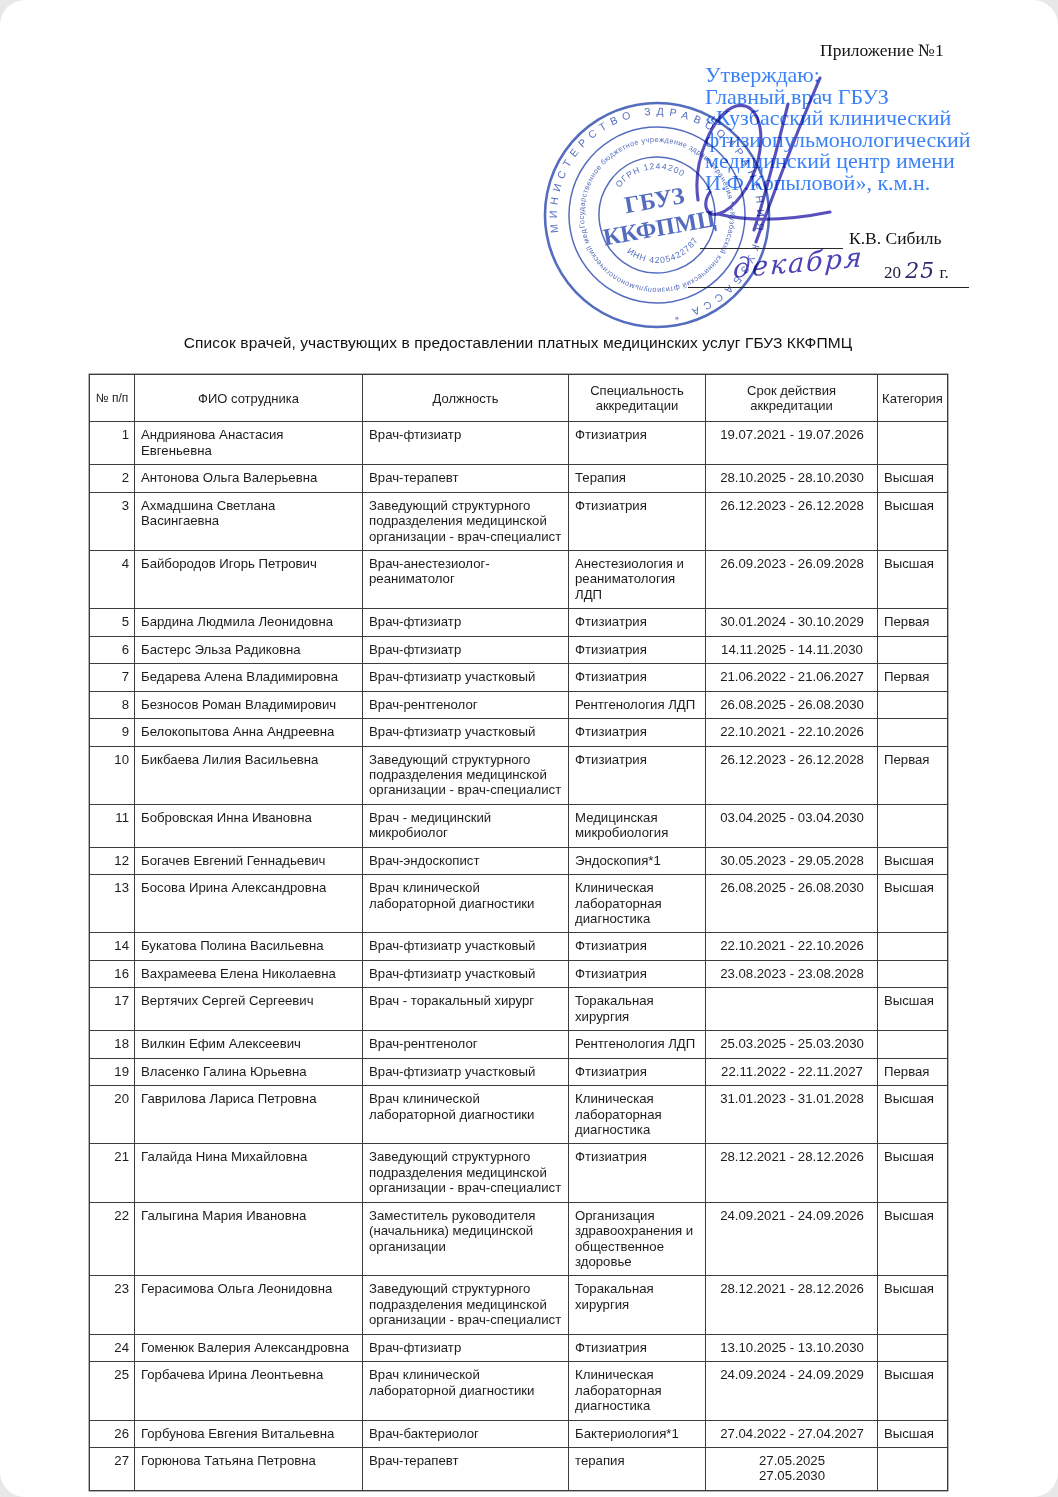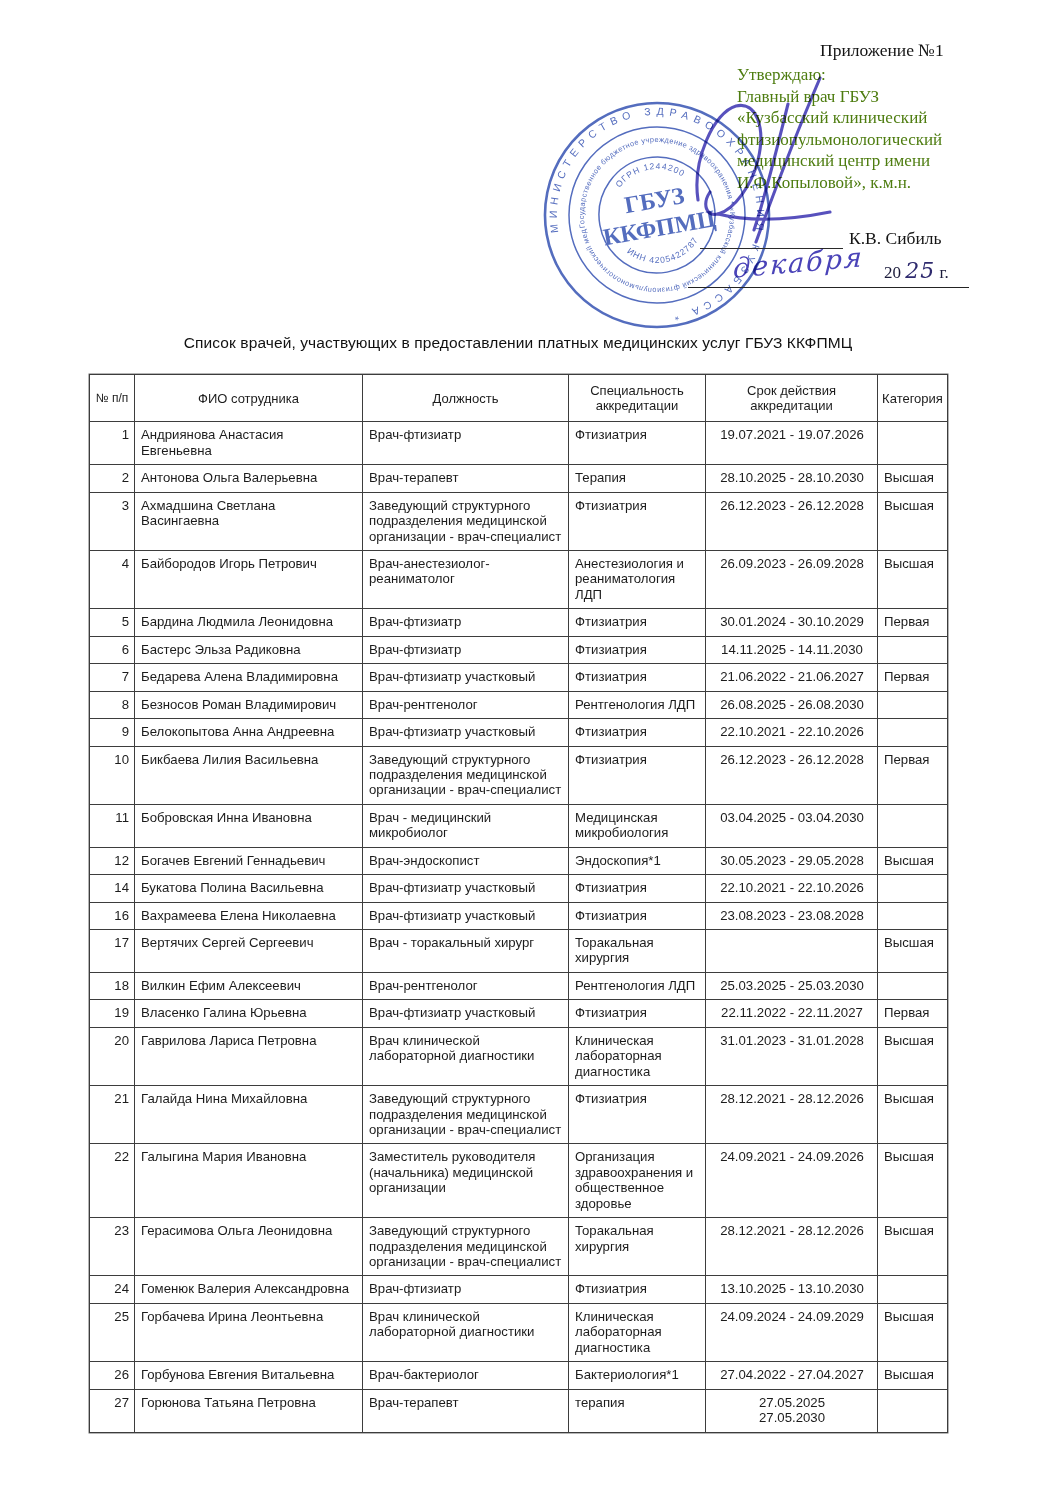--- a/index.html
+++ b/index.html
@@ -4,33 +4,33 @@
 <style>
   html,body{margin:0;padding:0;background:#e8e8e8;}
   .page{
     position:relative;
     width:1058px;height:1497px;
     background:#ffffff;
     margin:0 auto;
     overflow:hidden;
     font-family:"Liberation Sans",sans-serif;
     color:#1f1f1f;
+    border-radius:25px;
   }
   
   .appendix{
     position:absolute;left:820px;top:40px;
     font-family:"Liberation Serif",serif;
     font-size:17.5px;color:#141414;
   }
   .approval{
     position:absolute;left:705px;top:64px;
     font-family:"Liberation Serif",serif;
-    font-size:17px;line-height:21.5px;color:#4d7c0f;
+    font-size:22px;line-height:21.5px;color:#3b82f6;
     width:260px;
-    margin-left:32px;
   }
   
   .stamp-wrap{
     position:absolute;left:538px;top:96px;
     width:238px;height:238px;
     transform:rotate(-10deg);
     opacity:.82;
     mix-blend-mode:multiply;
     pointer-events:none;
   }
@@ -282,20 +282,28 @@
         </tr>
         <tr>
           <td class="c0">12</td>
           <td class="c1">Богачев Евгений Геннадьевич</td>
           <td class="c2">Врач-эндоскопист</td>
           <td class="c3">Эндоскопия*1</td>
           <td class="c4">30.05.2023 - 29.05.2028</td>
           <td class="c5">Высшая</td>
         </tr>
         <tr>
+          <td class="c0">13</td>
+          <td class="c1">Босова Ирина Александровна</td>
+          <td class="c2">Врач клинической лабораторной диагностики</td>
+          <td class="c3">Клиническая лабораторная диагностика</td>
+          <td class="c4">26.08.2025 - 26.08.2030</td>
+          <td class="c5">Высшая</td>
+        </tr>
+        <tr>
           <td class="c0">14</td>
           <td class="c1">Букатова Полина Васильевна</td>
           <td class="c2">Врач-фтизиатр участковый</td>
           <td class="c3">Фтизиатрия</td>
           <td class="c4">22.10.2021 - 22.10.2026</td>
           <td class="c5"></td>
         </tr>
         <tr>
           <td class="c0">16</td>
           <td class="c1">Вахрамеева Елена Николаевна</td>

